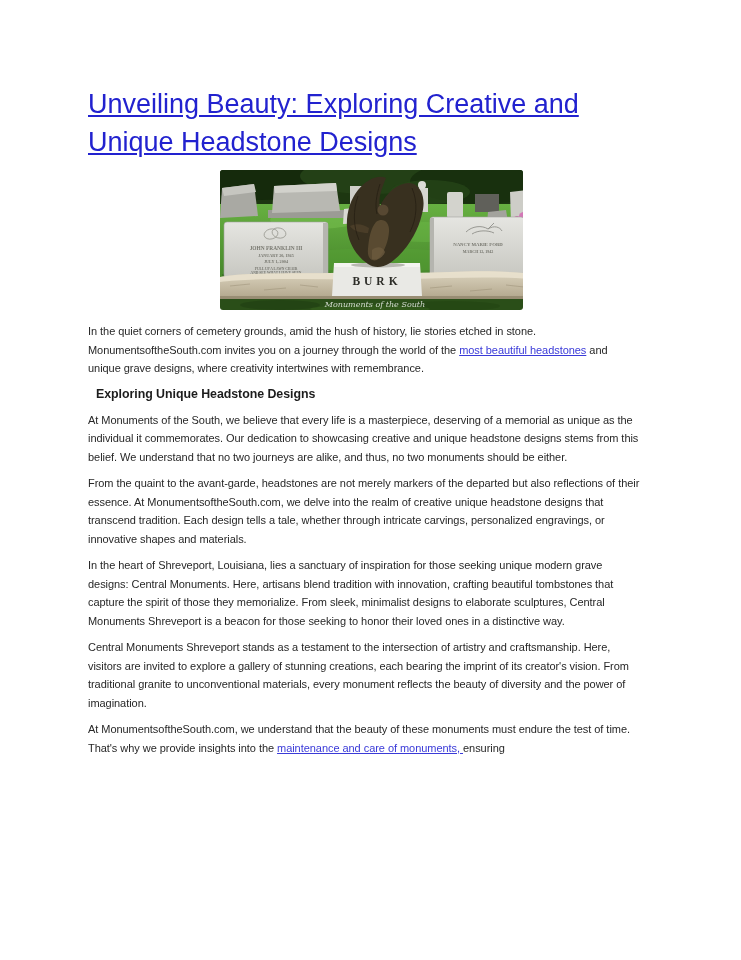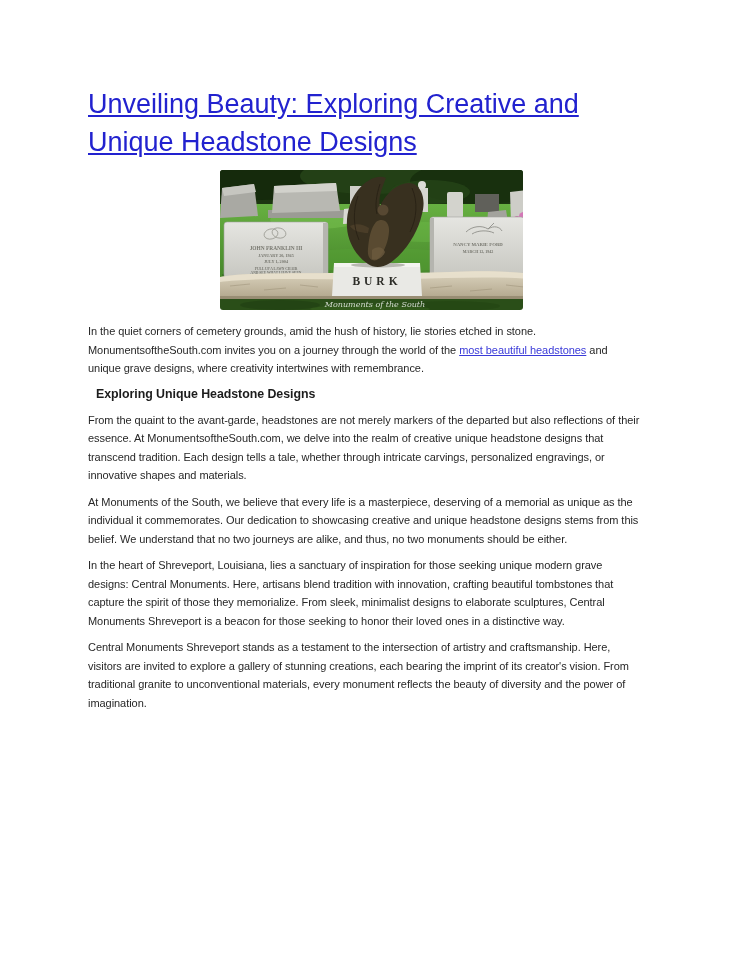--- a/index.html
+++ b/index.html
@@ -148,20 +148,21 @@
         <ellipse cx="230" cy="136" rx="50" ry="5" fill="#234413" opacity="0.6"></ellipse>
         <ellipse cx="150" cy="139" rx="60" ry="4" fill="#38641e" opacity="0.5"></ellipse>
 
         <text class="watermark" x="155" y="137" font-size="8" text-anchor="middle">Monuments of the South</text>
       </svg>
     </div>
 
     <article>
         <p><span>In the quiet corners of cemetery grounds, amid the hush of history, lie stories etched in stone. MonumentsoftheSouth.com invites you on a journey through the world of the </span><a href="#" class="link">most beautiful headstones</a><span> and unique grave designs, where creativity intertwines with remembrance.</span></p>
         <h2><span class="bold">Exploring Unique Headstone Designs</span></h2>
+        <p><span>At Monuments of the South, we believe that every life is a masterpiece, deserving of a memorial as unique as the individual it commemorates. Our dedication to showcasing creative and unique headstone designs stems from this belief. We understand that no two journeys are alike, and thus, no two monuments should be either.</span></p>
         <p><span>From the quaint to the avant-garde, headstones are not merely markers of the departed but also reflections of their essence. At MonumentsoftheSouth.com, we delve into the realm of creative unique headstone designs that transcend tradition. Each design tells a tale, whether through intricate carvings, personalized engravings, or innovative shapes and materials.</span></p>
-        <p><span>At Monuments of the South, we believe that every life is a masterpiece, deserving of a memorial as unique as the individual it commemorates. Our dedication to showcasing creative and unique headstone designs stems from this belief. We understand that no two journeys are alike, and thus, no two monuments should be either.</span></p>
         <p><span>In the heart of Shreveport, Louisiana, lies a sanctuary of inspiration for those seeking unique modern grave designs: Central Monuments. Here, artisans blend tradition with innovation, crafting beautiful tombstones that capture the spirit of those they memorialize. From sleek, minimalist designs to elaborate sculptures, Central Monuments Shreveport is a beacon for those seeking to honor their loved ones in a distinctive way.</span></p>
         <p><span>Central Monuments Shreveport stands as a testament to the intersection of artistry and craftsmanship. Here, visitors are invited to explore a gallery of stunning creations, each bearing the imprint of its creator's vision. From traditional granite to unconventional materials, every monument reflects the beauty of diversity and the power of imagination.</span></p>
+        <p><span>At MonumentsoftheSouth.com, we understand that the beauty of these monuments must endure the test of time. That's why we provide insights into the </span><a href="#" class="link">maintenance and care of monuments, </a><span>ensuring</span></p>
       </article>
 
   </div>
 </div>
 
 </body></html>

